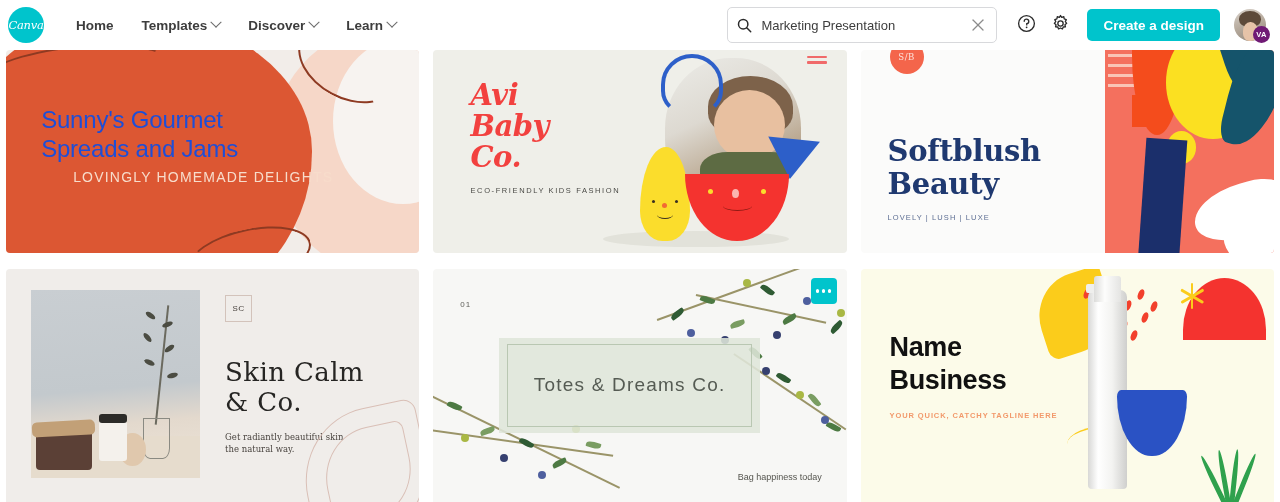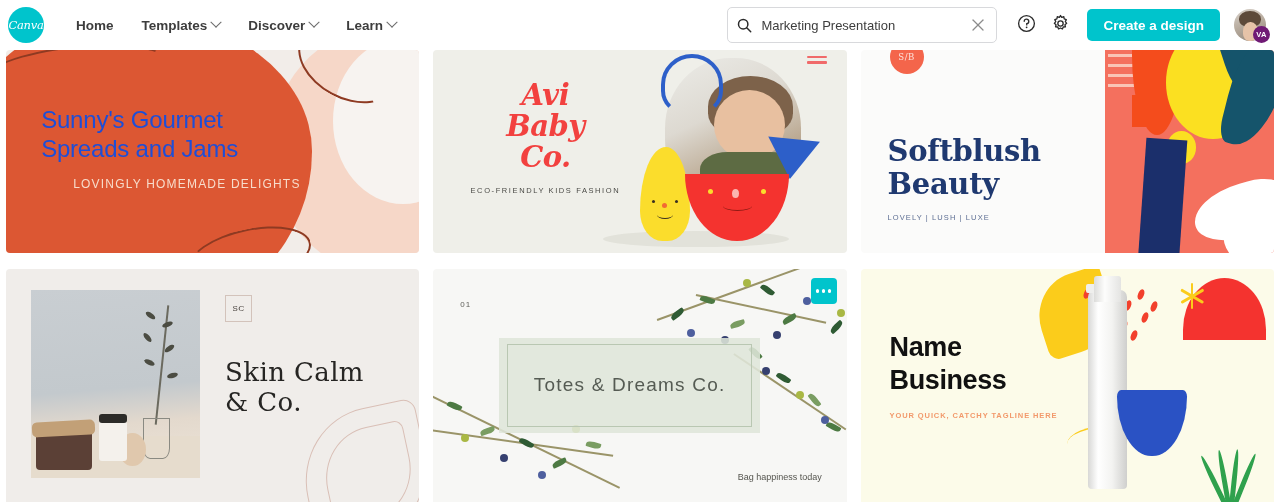--- a/index.html
+++ b/index.html
@@ -191,36 +191,36 @@
   .c1 .sq1 { left:-6%; top:-2%; width:46%; height:26%; border-color:#8E3A22 transparent transparent transparent; transform:rotate(-6deg); }
   .c1 .sq2 { right:4%; top:-12%; width:26%; height:36%; border-color: transparent transparent #8E3A22 #8E3A22; transform:rotate(28deg); }
   .c1 .sq3 { left:44%; bottom:-14%; width:30%; height:26%; border-color:#8E3A22 #8E3A22 transparent transparent; transform:rotate(-12deg); }
   .c1 .txt { position: absolute; left: 8.5%; top: 27%; z-index: 3; }
   .c1 .t1 {
     font-size: 24px; line-height: 1.22;
     color: #1d4ed8; letter-spacing: -0.2px;
     font-family: "Liberation Sans", sans-serif;
   }
   .c1 .t2 {
-    margin-top: 14px;
-    font-size: 12px; letter-spacing: 1.2px;
+    margin-top: 6px;
+    font-size: 14px; letter-spacing: 1.2px;
     color: #F7DCCB;
     padding-left: 32px;
   }
 
   
   .c2 { background: #EFEFE9; }
   .c2 .menu-ic {
     position: absolute; right: 20px; top: 6px;
     width: 20px; z-index: 5;
   }
   .c2 .menu-ic i {
     display:block; height:2.4px; background:#F06A6A; margin-bottom:3px; border-radius:1px;
   }
-  .c2 .txt { position: absolute; left: 9%; top: 15%; z-index: 4; text-align: center; }
+  .c2 .txt { position: absolute; left: 9%; top: 15%; z-index: 4; }
   .c2 .t1 {
     font-family: "DejaVu Serif", serif;
     font-weight: bold; font-style: italic;
     font-size: 29px; line-height: 1.07;
     color: #F2413F;
     letter-spacing: -0.5px;
   }
   .c2 .t2 {
     margin-top: 13px;
     font-size: 7.5px; letter-spacing: 1.6px;
@@ -652,20 +652,24 @@
         <div class="cuplid"></div>
         <div class="box"></div>
         <div class="boxlid"></div>
       </div>
       <div class="logo-box">SC</div>
       <div class="txt">
         <div class="t1">
           <div>Skin Calm</div>
           <div>&amp; Co.</div>
         </div>
+        <div class="t2">
+          <div>Get radiantly beautiful skin</div>
+          <div>the natural way.</div>
+        </div>
       </div>
       <div class="monstera"></div>
     </div>
   </div>
 
   <div class="card c5 row2">
     <div class="card-inner">
 
       <div class="branch" style="right:-4%;top:-4%;width:52%;height:52%">
         <span class="stem" style="left:4%;top:48%;width:96%;transform:rotate(-20deg)"></span>

